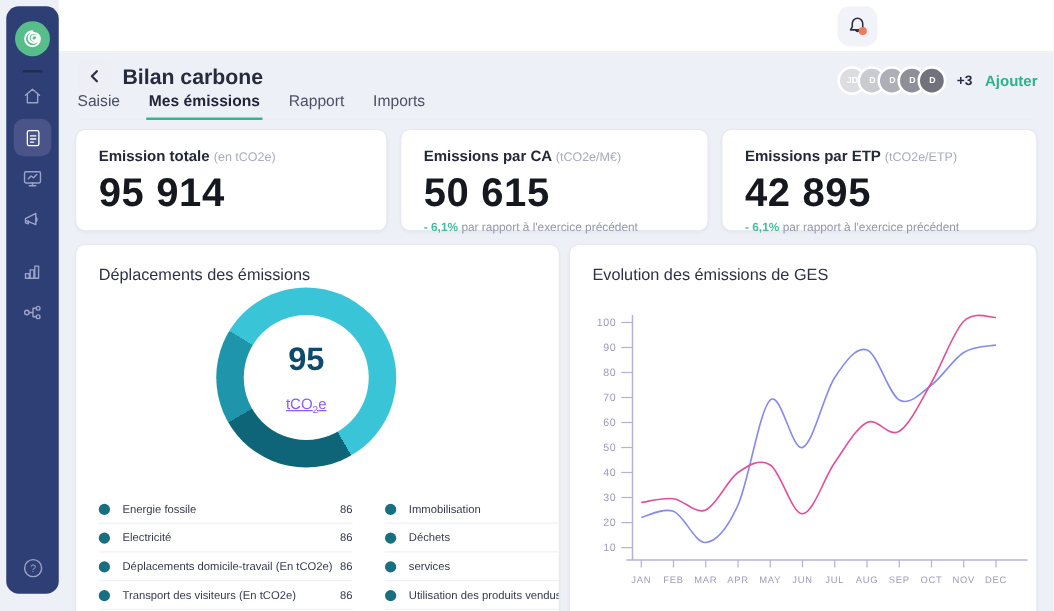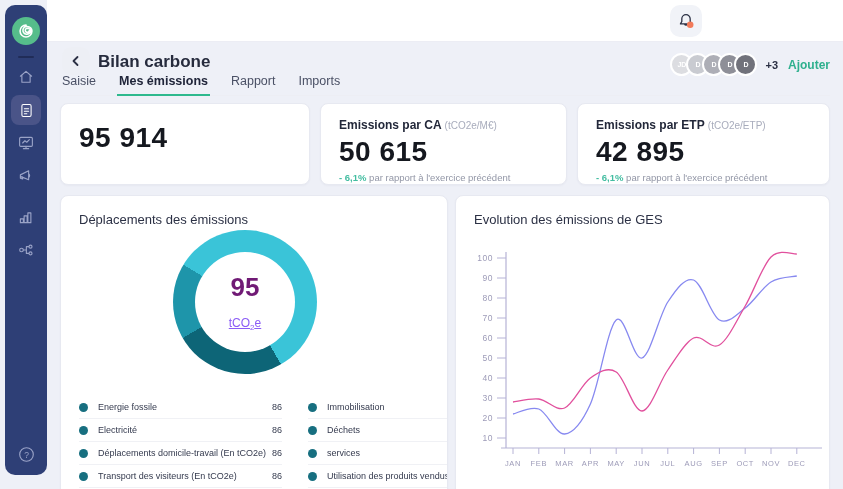--- a/index.html
+++ b/index.html
@@ -50,36 +50,36 @@
           border-bottom:1px solid #edeef4; }
   .tab { font-size:12.5px; color:#4a5065; padding:0 2px 6px 2px; cursor:pointer; }
   .tab.active { font-weight:bold; color:#20253a; border-bottom:2px solid #2eb98e; margin-bottom:-1px; }
 
   
   .kpis { position:absolute; left:13px; top:60px; right:13px; height:82px; display:flex; gap:10px; }
   .kpi-card { background:#ffffff; border:1px solid #e7e9f1; border-radius:8px; padding:14px 18px 0 18px;
               box-shadow:0 1px 2px rgba(40,50,90,.04); }
   .kpi-head { font-size:12px; color:#23283a; font-weight:bold; }
   .kpi-unit { font-size:10px; color:#a8acbc; font-weight:normal; }
-  .kpi-value { font-size:28px; font-weight:bold; color:#15181f; letter-spacing:.5px; margin-top:4px; }
+  .kpi-value { font-size:32px; font-weight:bold; color:#15181f; letter-spacing:.5px; margin-top:4px; }
   .kpi-delta { font-size:9.5px; color:#9296a6; margin-top:4px; }
   .kpi-delta b { font-weight:bold; }
 
   
   .charts { position:absolute; left:13px; top:152px; right:13px; height:340px; display:flex; gap:7px; }
   .chart-card { position:relative; background:#ffffff; border:1px solid #e7e9f1; border-radius:8px;
                 box-shadow:0 1px 2px rgba(40,50,90,.04); overflow:hidden; }
   .chart-card.left { width:388px; }
   .chart-card.right { flex:1; }
   .chart-title { position:absolute; left:18px; top:16px; font-size:13px; color:#2c3145; }
 
   .donut { position:absolute; left:112px; top:34px; width:144px; height:144px; border-radius:50%; }
   .donut-hole { position:absolute; inset:22px; background:#ffffff; border-radius:50%;
                 display:flex; flex-direction:column; align-items:center; justify-content:center; }
-  .donut-value { font-size:26px; font-weight:bold; color:#701a75; }
+  .donut-value { font-size:26px; font-weight:bold; color:#0c4a6e; }
   .donut-unit { font-size:12px; color:#8b5cf6; margin-top:13px;text-decoration:underline; }
   .donut-unit sub { font-size:8px; }
 
   .legend { position:absolute; left:18px; right:14px; top:200px; display:grid;
             grid-template-columns:1fr 1fr; column-gap:26px; grid-auto-flow:column;
             grid-template-rows:repeat(5, 23px); }
   .legend-row { display:flex; align-items:center; border-bottom:1px solid #f0f1f5; font-size:9px; }
   .legend-dot { width:9px; height:9px; border-radius:50%; margin-right:10px; flex:none; }
   .legend-label { flex:1; color:#343a4e; white-space:nowrap; overflow:hidden; }
   .legend-value { color:#343a4e; margin-left:6px; }
@@ -175,20 +175,21 @@
 
     <div class="tabs" id="tabs">
         <div class="tab">Saisie</div>
         <div class="tab active">Mes émissions</div>
         <div class="tab">Rapport</div>
         <div class="tab">Imports</div>
       </div>
 
     <div class="kpis" id="kpis">
         <div class="kpi-card" style="width: 250px;">
+          <div class="kpi-head"><span>Emission totale</span> <span class="kpi-unit">(en tCO2e)</span></div>
           <div class="kpi-value">95 914</div>
         </div>
         <div class="kpi-card" style="width: 247px;">
           <div class="kpi-head"><span>Emissions par CA</span> <span class="kpi-unit">(tCO2e/M€)</span></div>
           <div class="kpi-value">50 615</div>
           <div class="kpi-delta"><b style="color: rgb(67, 189, 161);">- 6,1%</b> <span>par rapport à l'exercice précédent</span></div>
         </div>
         <div class="kpi-card" style="width: 253px;">
           <div class="kpi-head"><span>Emissions par ETP</span> <span class="kpi-unit">(tCO2e/ETP)</span></div>
           <div class="kpi-value">42 895</div>

